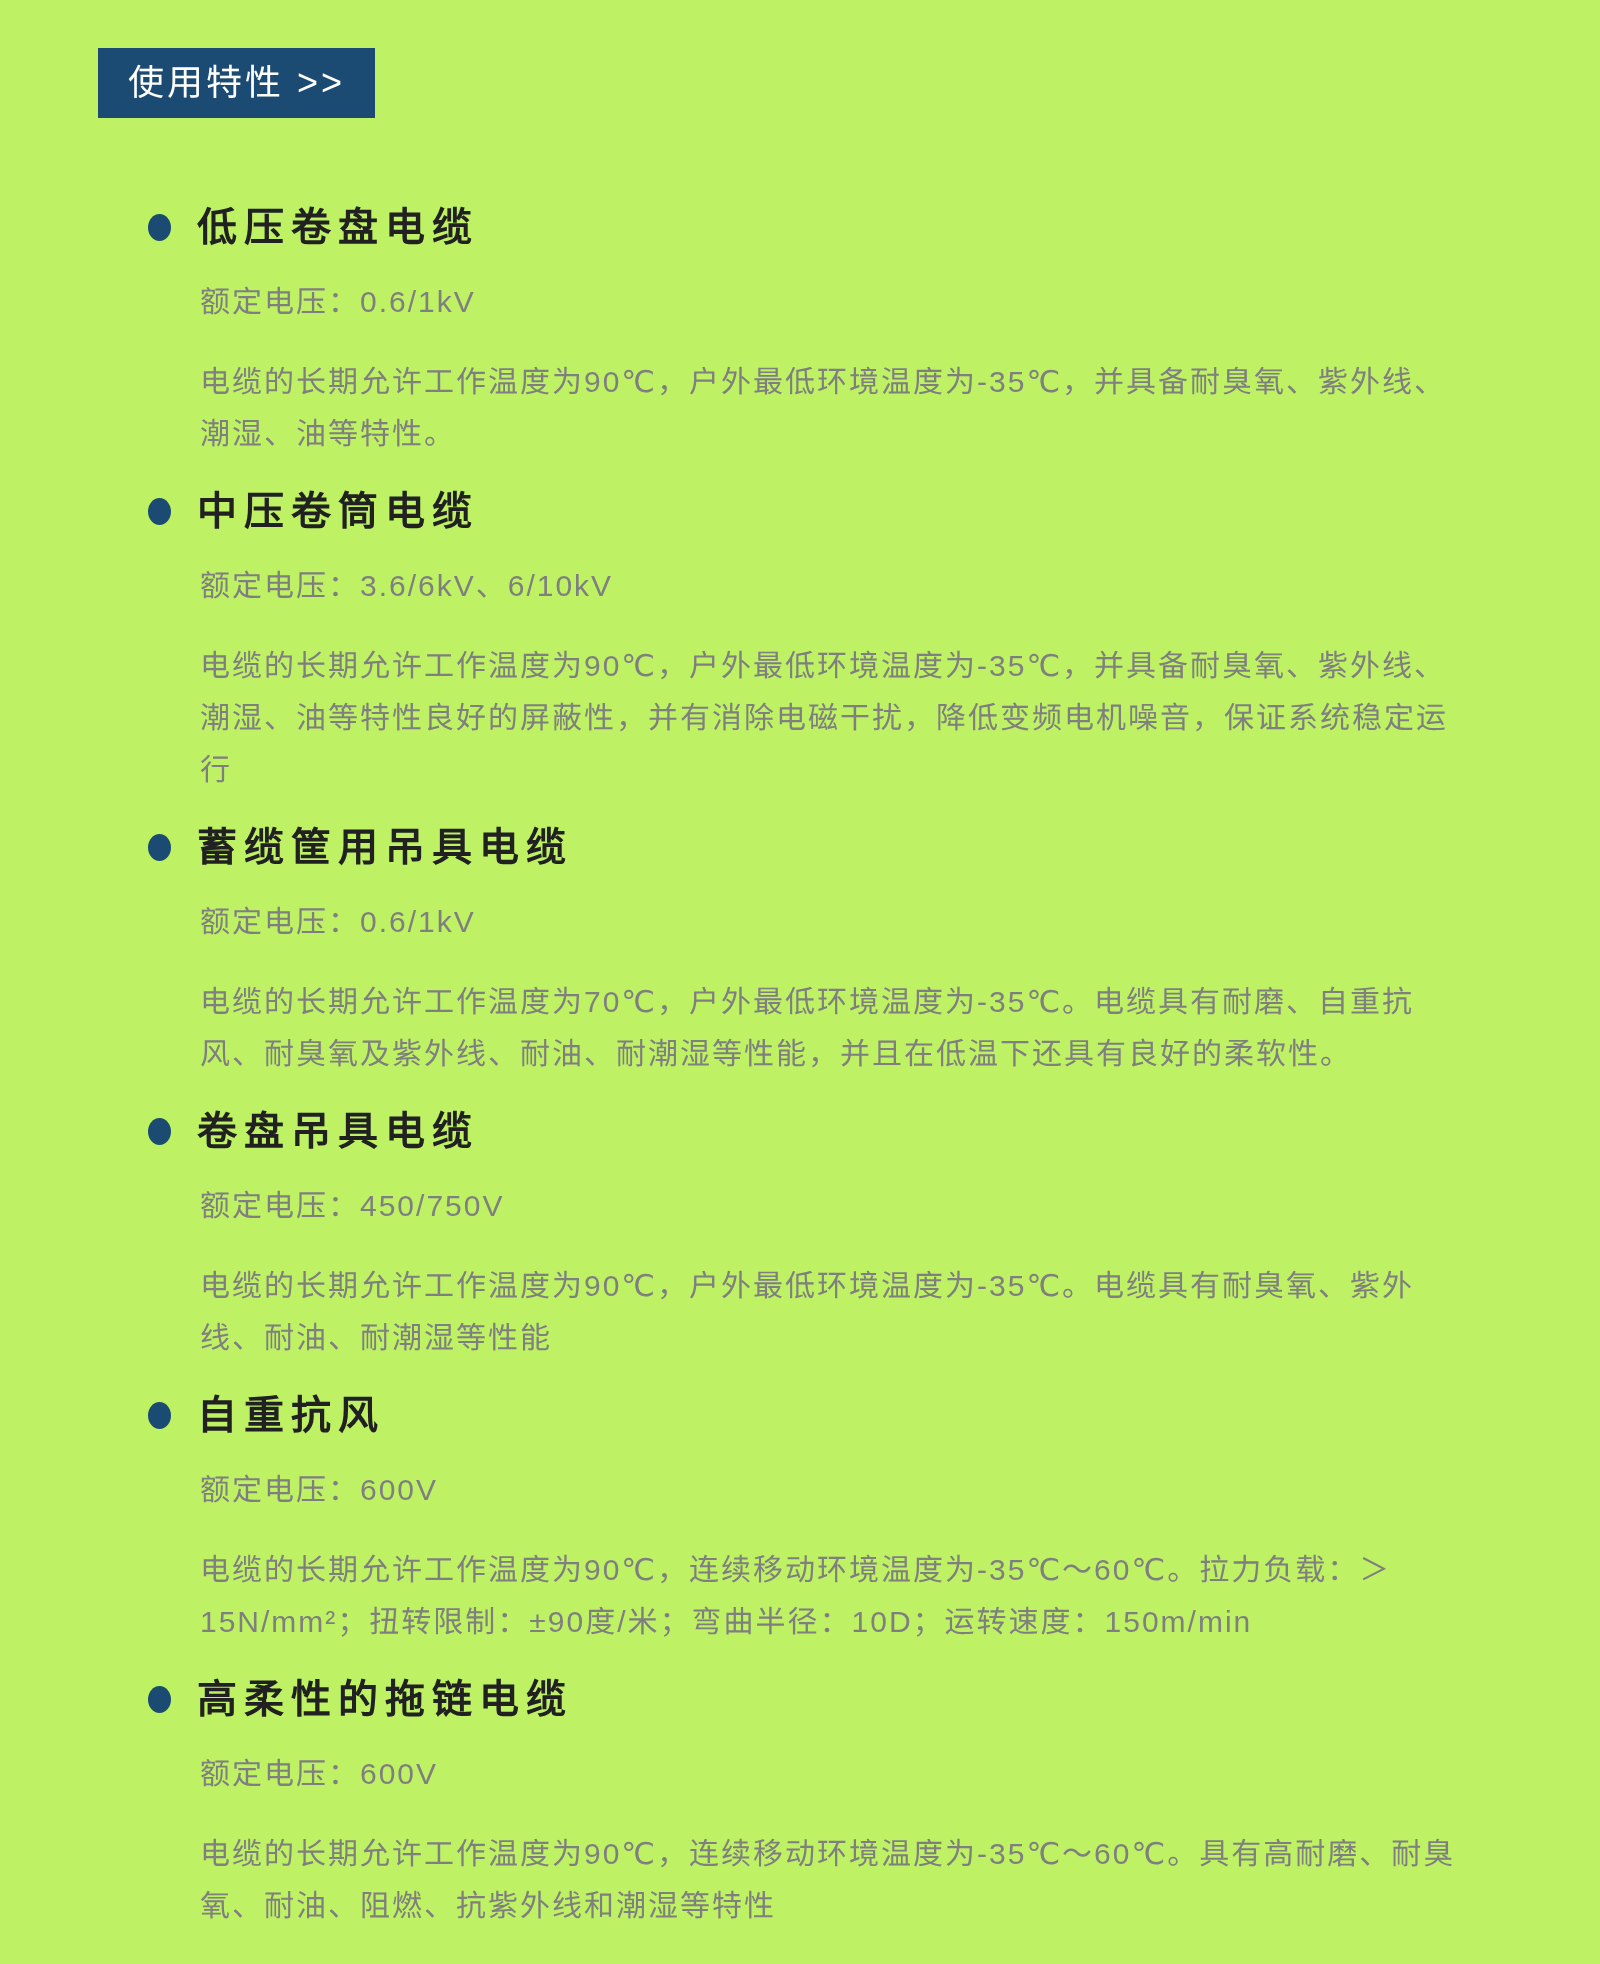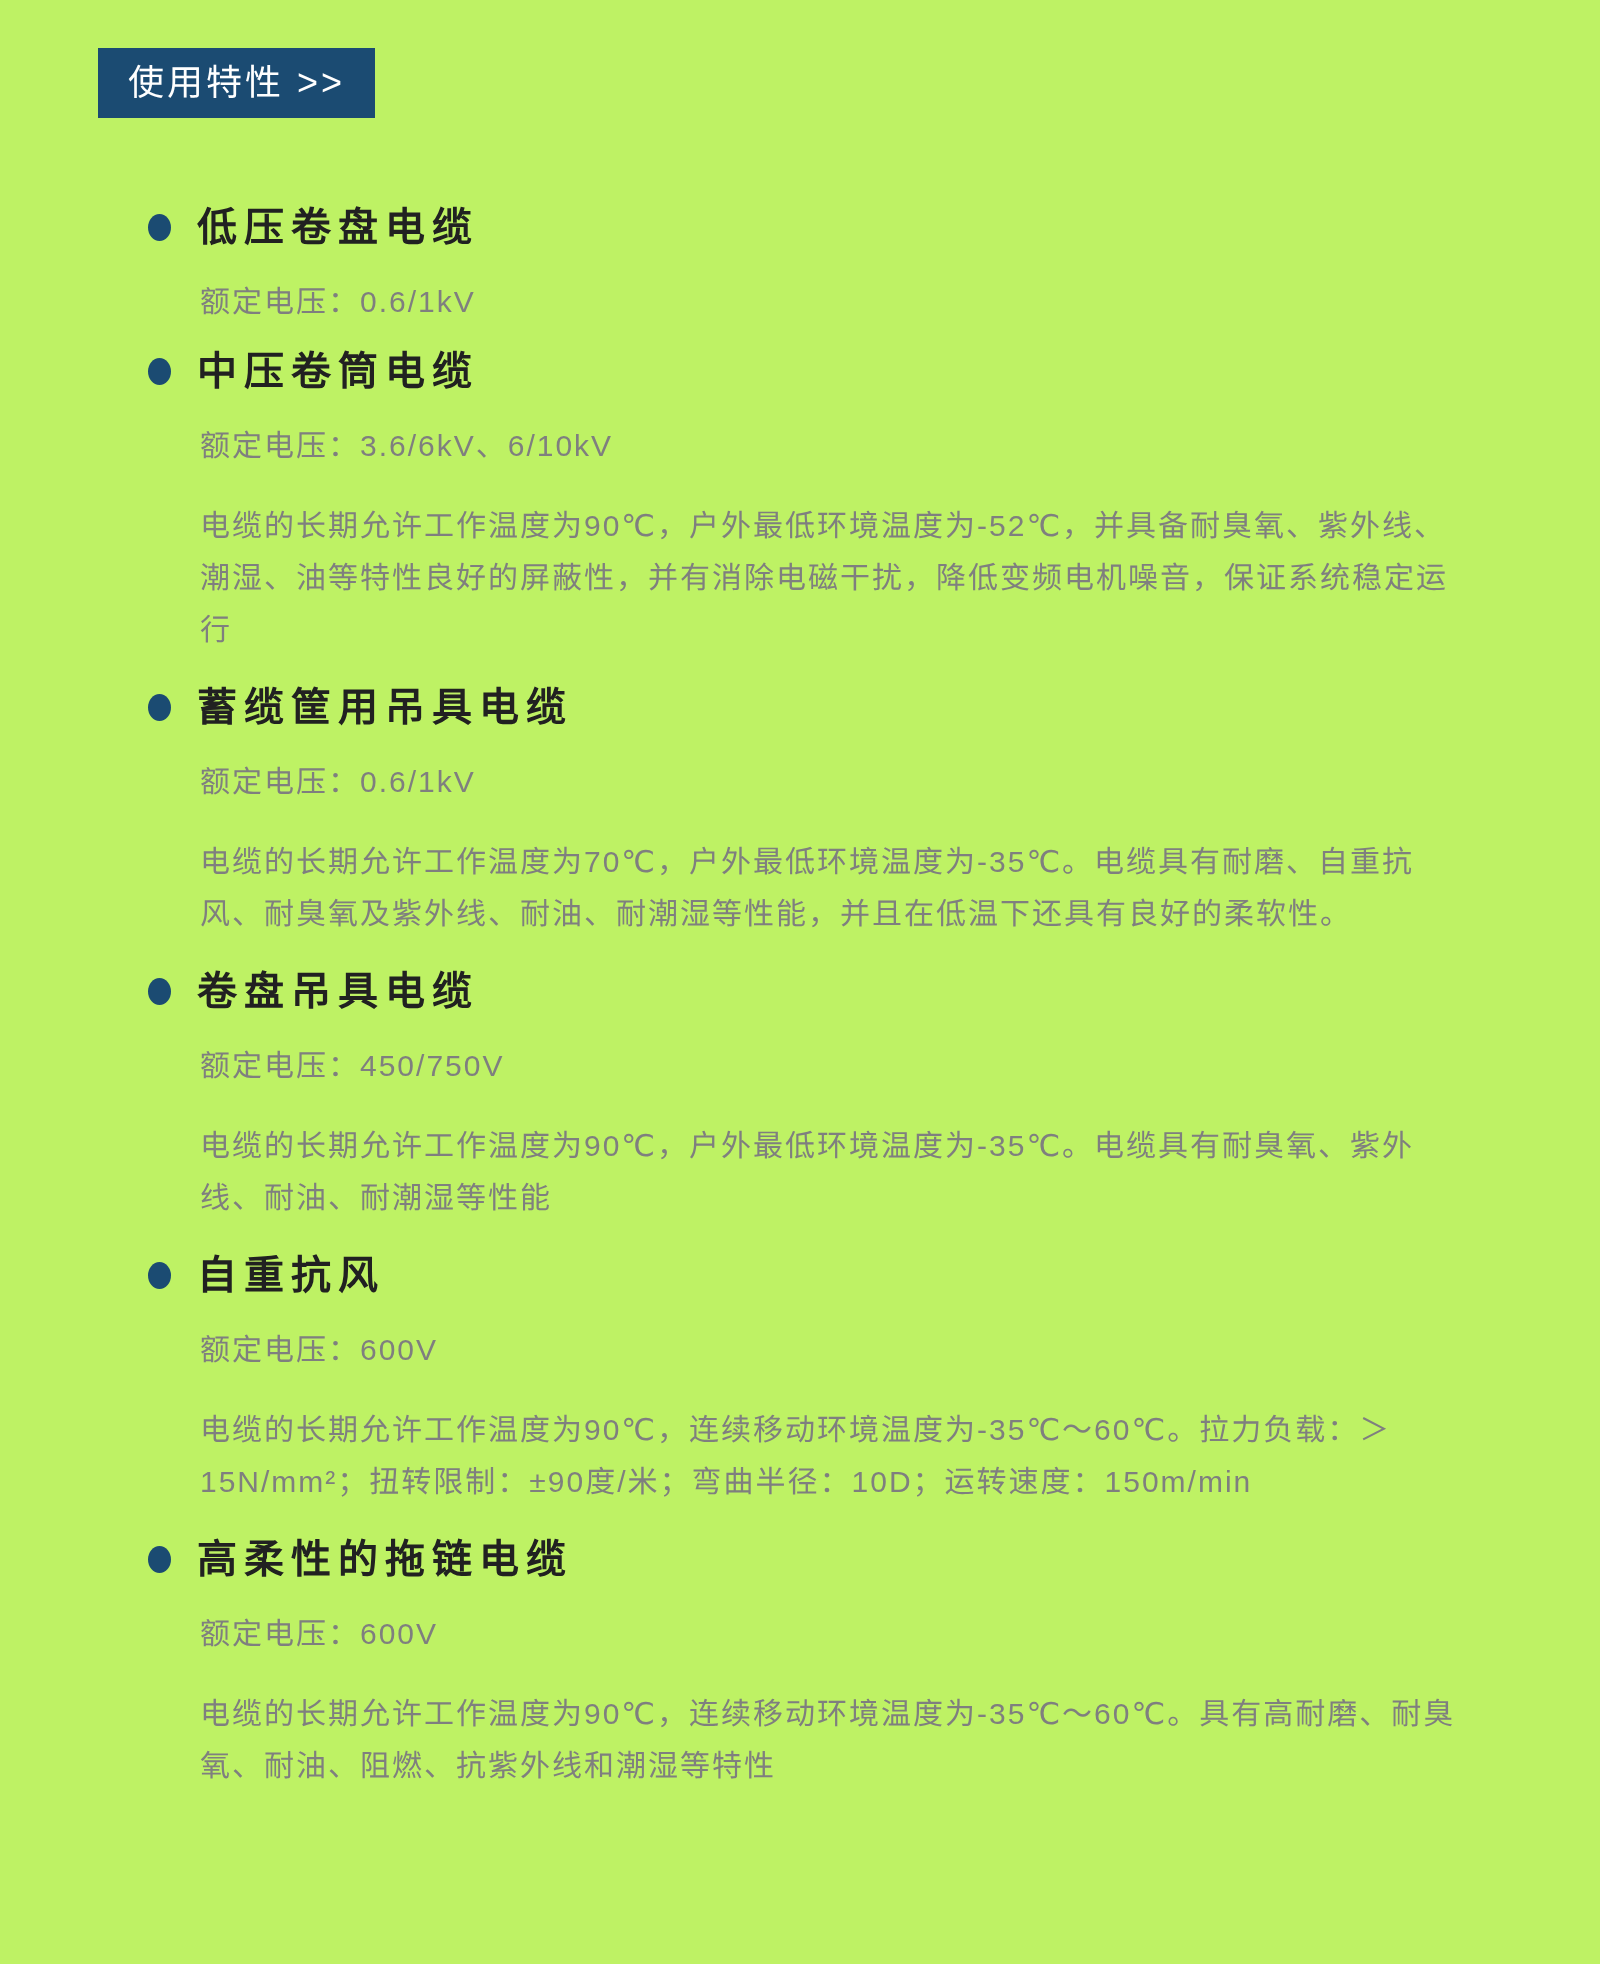--- a/index.html
+++ b/index.html
@@ -76,29 +76,30 @@
   <div class="badge">
     <span>使用特性 &gt;&gt;</span>
   </div>
   <div class="sections" id="sections">
   <section class="section">
     <div class="section-header">
       <span class="bullet"></span>
       <h2 class="title">低压卷盘电缆</h2>
     </div>
     <p class="voltage">额定电压：0.6/1kV</p>
+    <p class="desc">电缆的长期允许工作温度为90℃，户外最低环境温度为-35℃，并具备耐臭氧、紫外线、潮湿、油等特性。</p>
   </section>
 
   <section class="section">
     <div class="section-header">
       <span class="bullet"></span>
       <h2 class="title">中压卷筒电缆</h2>
     </div>
     <p class="voltage">额定电压：3.6/6kV、6/10kV</p>
-    <p class="desc">电缆的长期允许工作温度为90℃，户外最低环境温度为-52℃，并具备耐臭氧、紫外线、潮湿、油等特性良好的屏蔽性，并有消除电磁干扰，降低变频电机噪音，保证系统稳定运行</p>
+    <p class="desc">电缆的长期允许工作温度为90℃，户外最低环境温度为-35℃，并具备耐臭氧、紫外线、潮湿、油等特性良好的屏蔽性，并有消除电磁干扰，降低变频电机噪音，保证系统稳定运行</p>
   </section>
 
   <section class="section">
     <div class="section-header">
       <span class="bullet"></span>
       <h2 class="title">蓄缆筐用吊具电缆</h2>
     </div>
     <p class="voltage">额定电压：0.6/1kV</p>
     <p class="desc">电缆的长期允许工作温度为70℃，户外最低环境温度为-35℃。电缆具有耐磨、自重抗风、耐臭氧及紫外线、耐油、耐潮湿等性能，并且在低温下还具有良好的柔软性。</p>
   </section>

